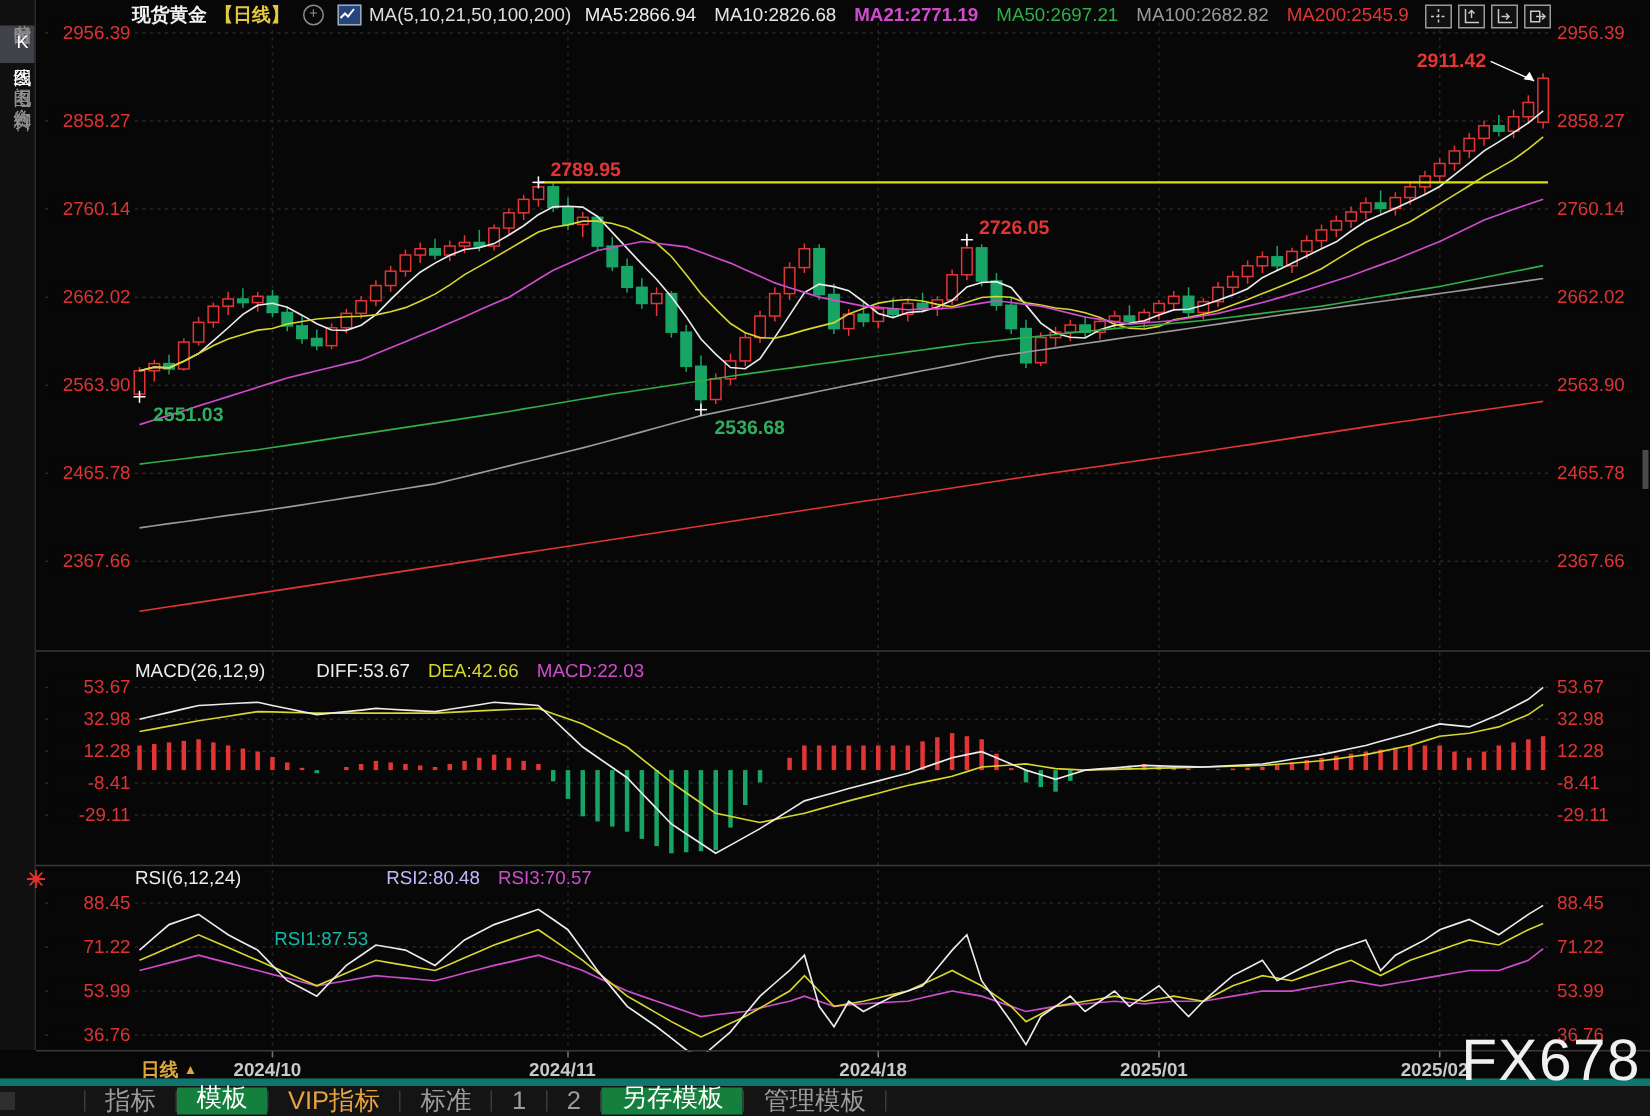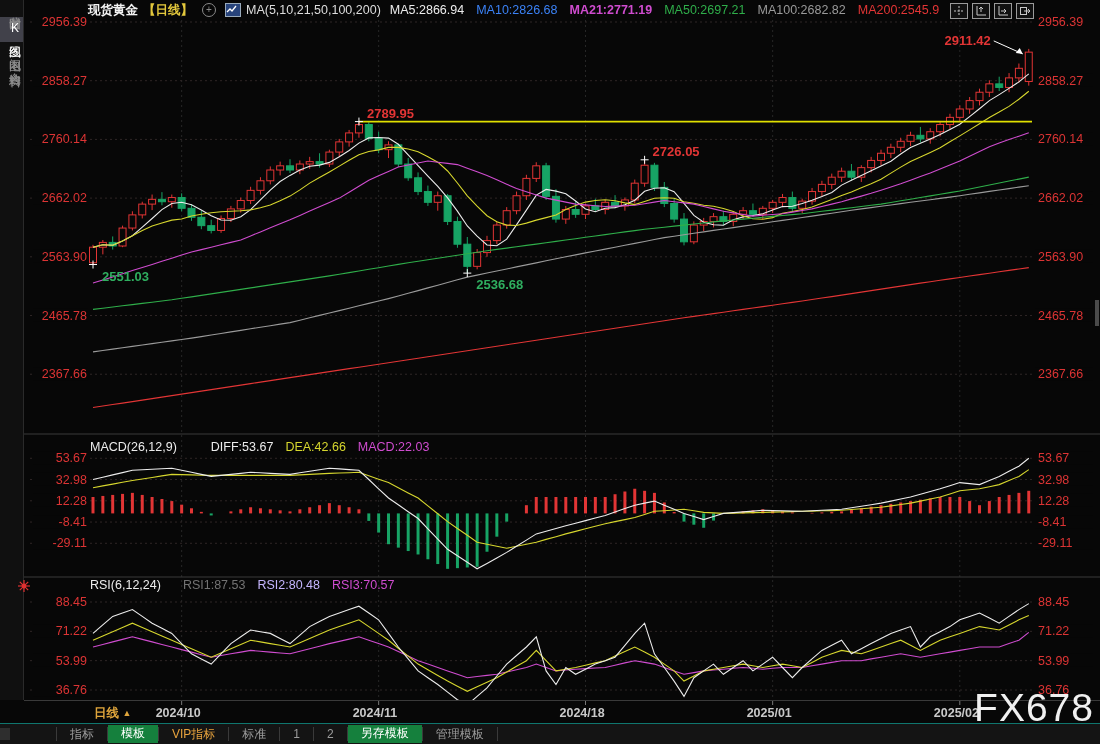--- a/index.html
+++ b/index.html
@@ -24,22 +24,22 @@
   
   .info-row{position:absolute;left:90px;display:flex;gap:22px;font-size:12.5px;z-index:6;white-space:nowrap;}
   .macd-row{top:440px;}
   .rsi-row{top:578px;}
   .rsi-flag{position:absolute;left:17px;top:579px;z-index:6;}
   
   .xaxis-period{position:absolute;left:94px;top:705px;color:#e0a63c;font-size:12.5px;font-weight:bold;z-index:6;}
   .xaxis-period .arr{font-size:9px;vertical-align:1px;}
   .month-label{position:absolute;top:706px;width:70px;color:#c9c9c9;font-size:12.5px;font-weight:bold;z-index:4;}
   
-  .toolbar{position:absolute;left:0;bottom:0;width:1100px;height:20px;background:#141414;border-top:1px solid #0f766e;
-           display:flex;align-items:center;z-index:7;font-size:12px;color:#9c9c9c;}
+  .toolbar{position:absolute;left:0;bottom:0;width:1100px;height:20px;background:#141414;border-top:5px solid #0f766e;
+           display:flex;align-items:center;z-index:7;font-size:17px;color:#9c9c9c;}
   .tb-notch{width:10px;height:12px;background:#2e2e2e;margin-right:46px;}
   .tb-sep{width:1px;height:14px;background:#3a3a3a;}
   .tab{padding:1px 13px;height:16px;line-height:16px;cursor:pointer;}
   .tab.selected{background:#15803d;color:#fff;font-family:Liberation Mono, monospace;}
   .tab.vip{color:#e8a33d;}
   
   .watermark{position:absolute;right:6px;top:686px;font-size:39px;color:#f0f0f0;letter-spacing:1px;z-index:8;
              font-family:"Liberation Sans",sans-serif;}
   svg text{font-family:"Liberation Sans",sans-serif;}
 </style>
@@ -477,21 +477,21 @@
     <span class="per" style="margin-left:-4px;">【日线】</span>
     <span class="circle-plus">+</span>
     <span class="mini-chart-icon">
       <svg width="12" height="10" viewBox="0 0 12 10">
           <polyline points="1,7 4,4 6,6 10,1" fill="none" stroke="#fff" stroke-width="1.3"></polyline>
         </svg>
     </span>
     <span style="margin-left:-4px;">MA(5,10,21,50,100,200)</span>
     <span id="ma-values" style="display:flex;gap:12px;">
         <span style="color: rgb(236, 236, 236);">MA5:2866.94</span>
-        <span style="color: #3b82f6;">MA10:2826.68</span>
+        <span style="color: #e5e5e5;">MA10:2826.68</span>
         <span style="color: rgb(207, 76, 207); font-weight: bold;">MA21:2771.19</span>
         <span style="color: rgb(47, 174, 74);">MA50:2697.21</span>
         <span style="color: rgb(154, 154, 154);">MA100:2682.82</span>
         <span style="color: rgb(226, 53, 53);">MA200:2545.9</span>
       </span>
   </div>
 
   <div class="tools">
     <span class="tool">
       <svg width="12" height="12">
@@ -538,21 +538,21 @@
           <line x1="1" y1="7" x2="13" y2="7"></line>
           <line x1="2.8" y1="2.8" x2="11.2" y2="11.2"></line>
           <line x1="11.2" y1="2.8" x2="2.8" y2="11.2"></line>
         </g>
       <circle cx="7" cy="7" r="2.4" fill="#e03030"></circle>
     </svg>
   </span>
   <div class="info-row rsi-row">
     <span style="color:#ececec">RSI(6,12,24)</span>
     <span id="rsi-values" style="display:flex;gap:12px;">
-        <span style="color: #737373;">RSI1:87.53</span>
+        <span style="color: #14b8a6; margin-top: 41px;">RSI1:87.53</span>
         <span style="color: #c4b5fd;">RSI2:80.48</span>
         <span style="color: rgb(207, 76, 207);">RSI3:70.57</span>
       </span>
   </div>
 
   <div class="xaxis-period">
     <span>日线</span>
     <span class="arr">▲</span>
   </div>
   <div id="month-labels">

